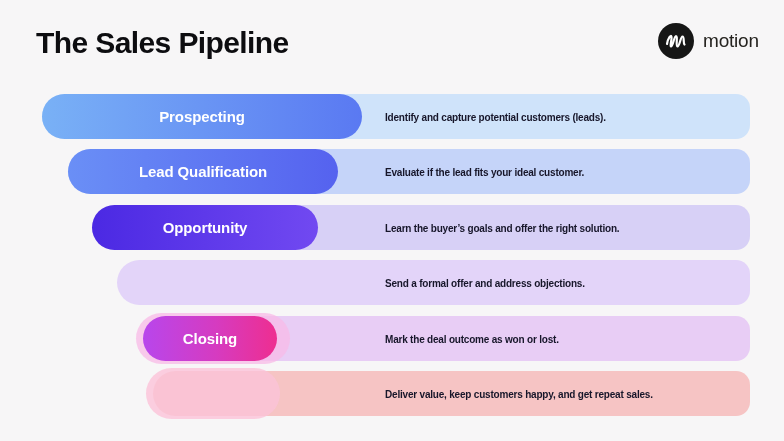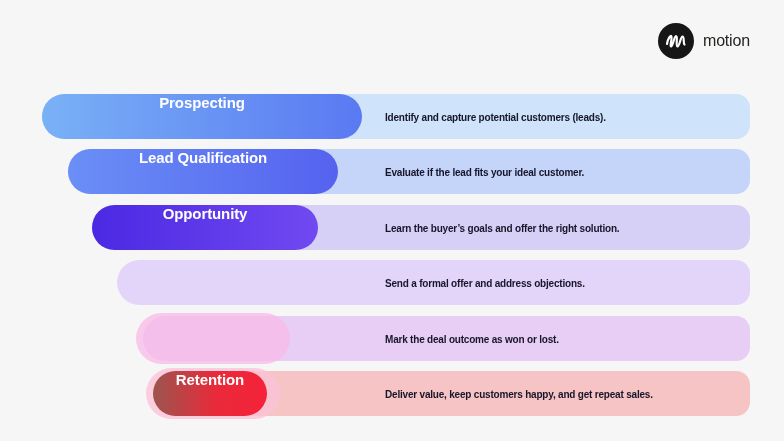--- a/index.html
+++ b/index.html
@@ -19,21 +19,21 @@
   }
   .brand{
     position:absolute;left:658px;top:23px;
     display:flex;align-items:center;gap:9px;
   }
   .brand-circle{
     width:36px;height:36px;border-radius:50%;
     background:#161616;display:flex;align-items:center;justify-content:center;
   }
   .brand-name{
-    font-size:16px;font-weight:500;color:#262420;letter-spacing:-0.2px;
+    font-size:19px;font-weight:500;color:#262420;letter-spacing:-0.2px;
   }
 
   
   .row{position:absolute;height:45px;}
   .row-1{top:94px;left:42px;width:708px;}
   .row-2{top:149px;left:68px;width:682px;}
   .row-3{top:205px;left:92px;width:658px;}
   .row-4{top:260px;left:117px;width:633px;}
   .row-5{top:316px;left:143px;width:607px;}
   .row-6{top:371px;left:153px;width:597px;}
@@ -59,39 +59,40 @@
     position:absolute;top:-3px;bottom:-3px;left:-7px;
     border-radius:26px;background:var(--halo,transparent);
   }
   .row-5 .halo{width:154px;}
   .row-6 .halo{width:134px;}
 
   .pill{
     position:absolute;left:0;top:0;height:45px;
     border-radius:22.5px;
     background:var(--pill,#888);
-    display:flex;align-items:flex-start;justify-content:center;
+    display:flex;align-items:center;justify-content:center;
   }
   .row-1 .pill{width:320px;}
   .row-2 .pill{width:270px;}
   .row-3 .pill{width:226px;}
   .row-4 .pill{width:172px;}
   .row-5 .pill{width:134px;}
   .row-6 .pill{width:114px;}
 
   .pill-label{
     color:#ffffff;font-size:15px;font-weight:600;letter-spacing:-0.1px;
     white-space:nowrap;
   }
 </style>
 </head>
 <body style="background: rgb(247, 246, 247);">
 
 <div class="canvas">
 
+  <div class="title">The Sales Pipeline</div>
 
   <div class="brand">
     <div class="brand-circle">
       <svg width="36" height="36" viewBox="0 0 36 36" aria-hidden="true">
         <path d="M9 21 C10 15, 13 11, 13.5 14 C14 17, 11.5 23, 13 23.5 C15 24, 16 13, 18 13 C20 13, 17.5 23, 19.5 23.5 C21.5 24, 22.5 13.5, 24.5 13.5 C26.5 13.5, 25 20, 26.5 21.5" fill="none" stroke="#ffffff" stroke-width="2.2" stroke-linecap="round" stroke-linejoin="round"></path>
       </svg>
     </div>
     <div class="brand-name">motion</div>
   </div>
 
@@ -126,25 +127,25 @@
     <div class="bar">
       <span class="desc">Send a formal offer and address objections.</span>
     </div>
   </div>
 
   <div class="row row-5" style="--bar: #e8cdf5; --pill: linear-gradient(90deg, #b846ec, #d63bc0 55%, #ee2e90); --halo: rgba(248,185,231,0.75);">
     <div class="bar">
       <span class="desc">Mark the deal outcome as won or lost.</span>
     </div>
     <div class="halo"></div>
+    <div class="pill">
+      <span class="pill-label">Closing</span>
+    </div>
   </div>
 
   <div class="row row-6" style="--bar: #f6c4c4; --pill: linear-gradient(90deg, #9a564f 0%, #e92a3a 55%, #f5223a 100%); --halo: rgba(251,195,216,0.8);">
     <div class="bar">
       <span class="desc">Deliver value, keep customers happy, and get repeat sales.</span>
     </div>
     <div class="halo"></div>
-    <div class="pill">
-      <span class="pill-label">Retention</span>
-    </div>
   </div>
 
 </div>
 
 </body></html>

